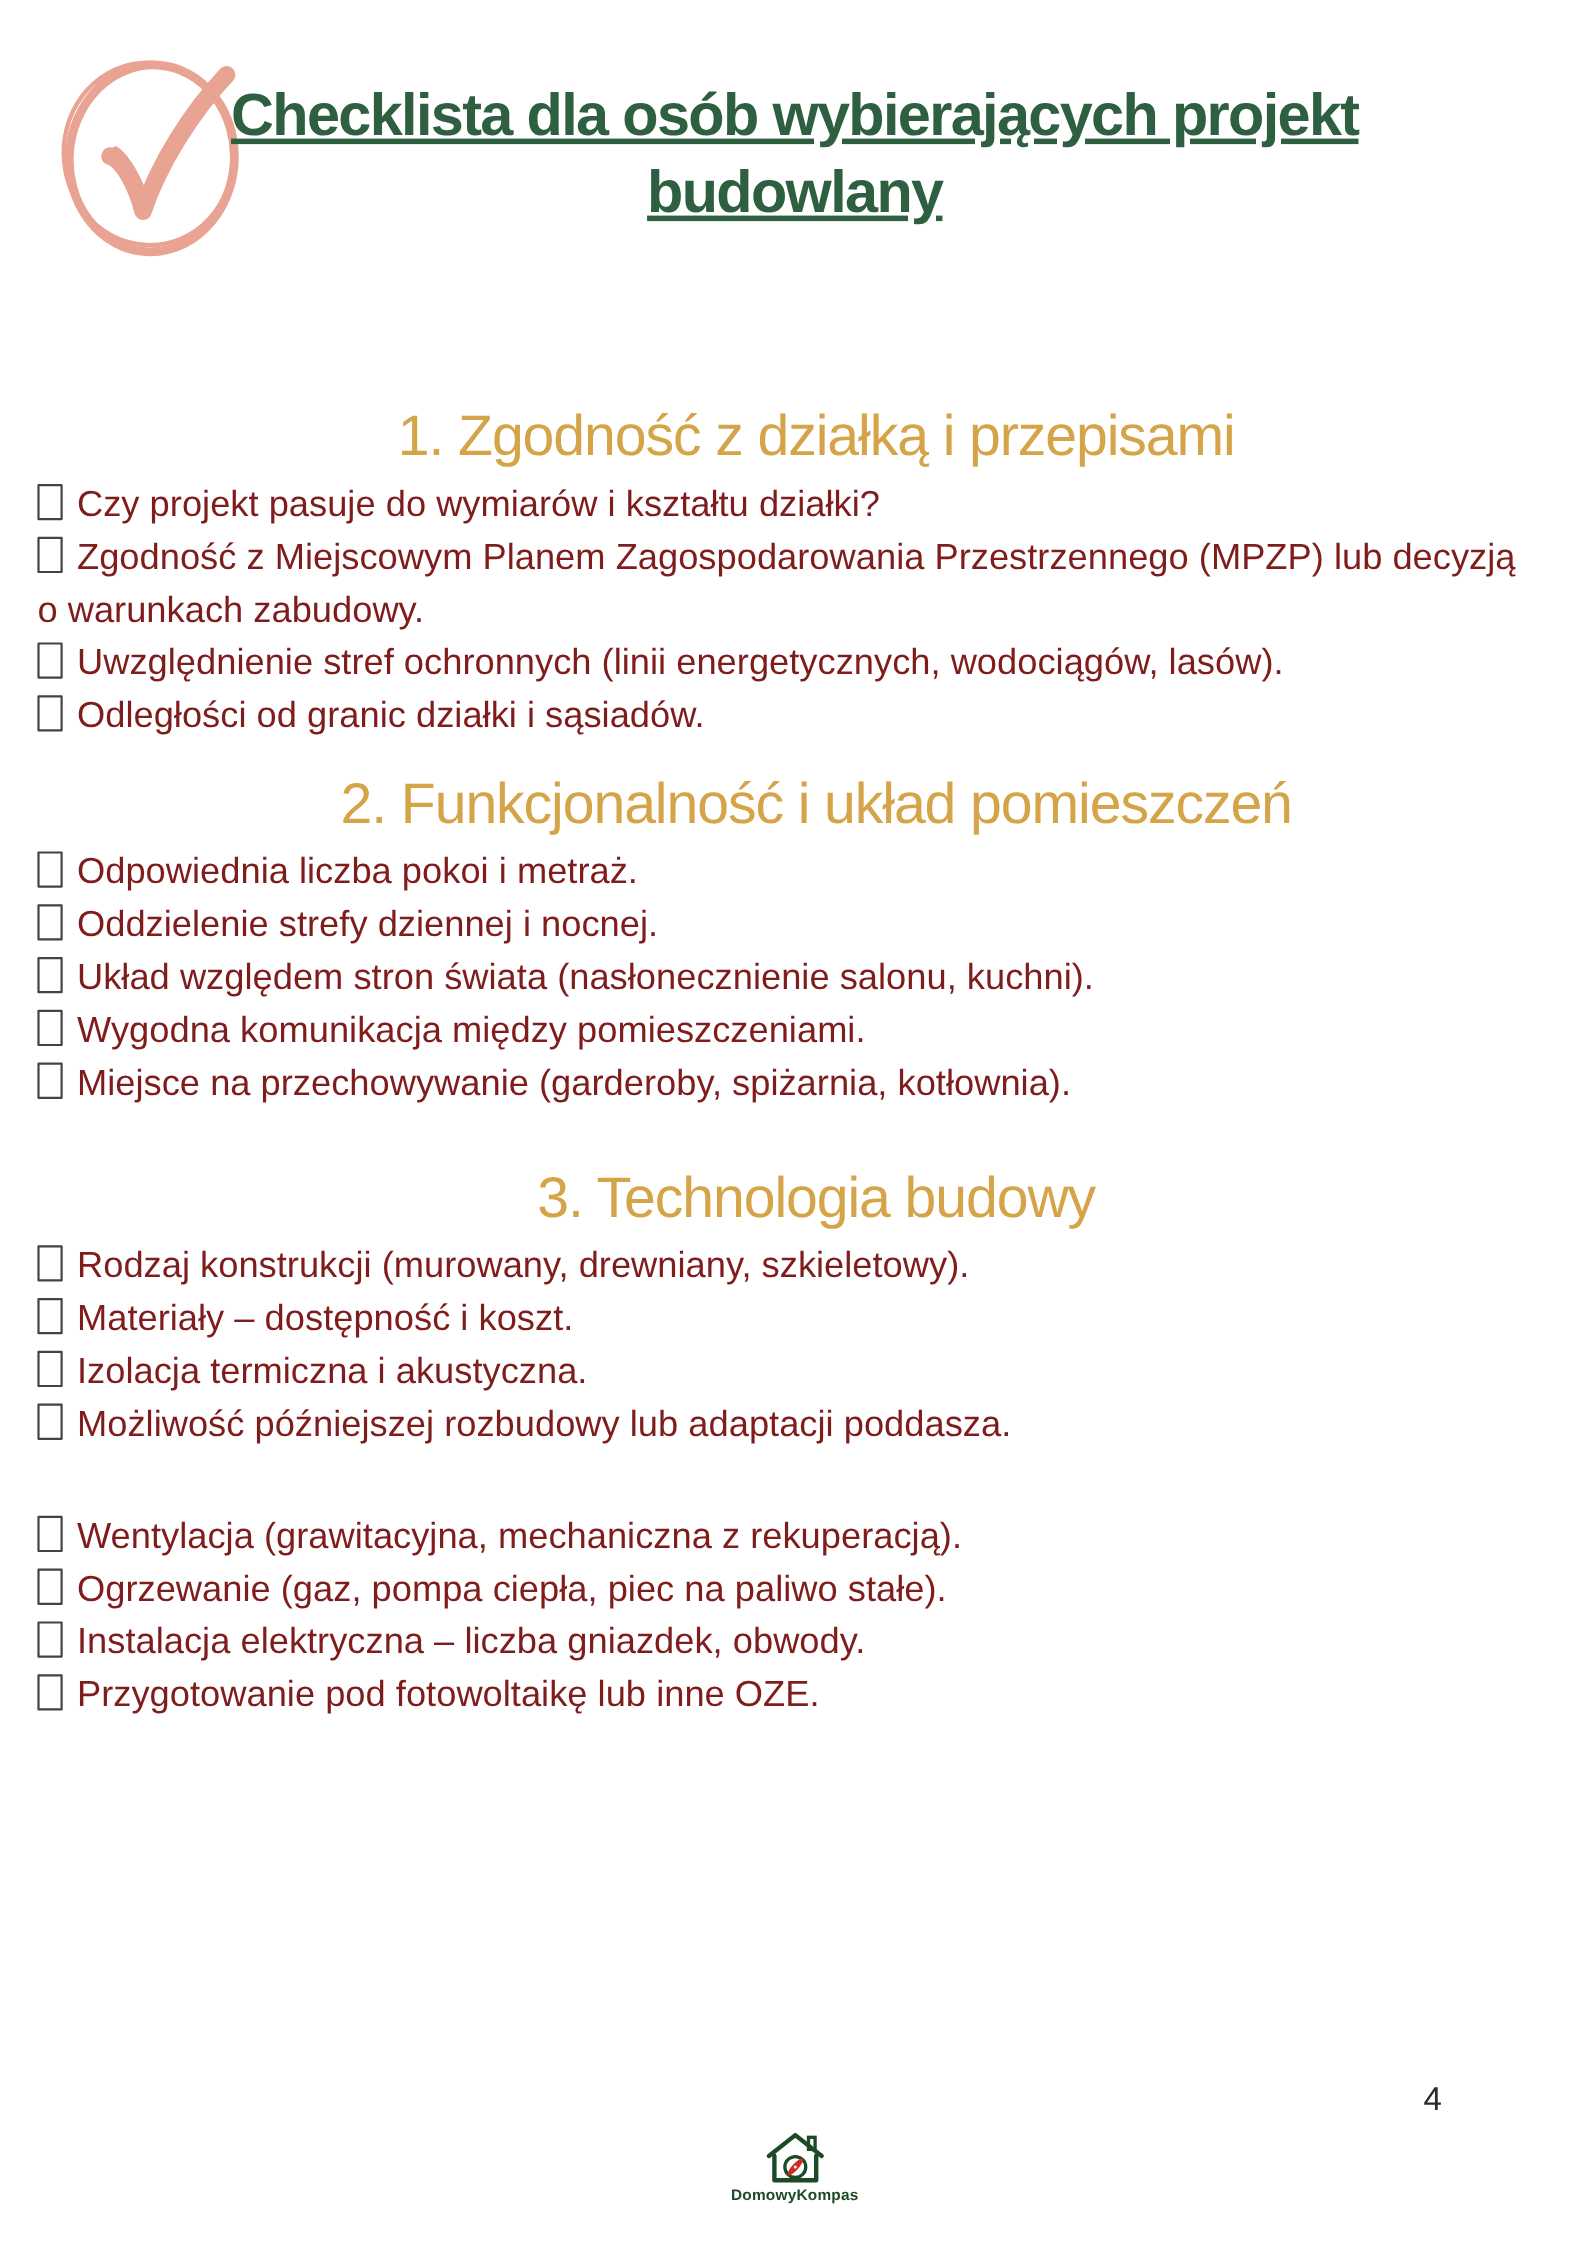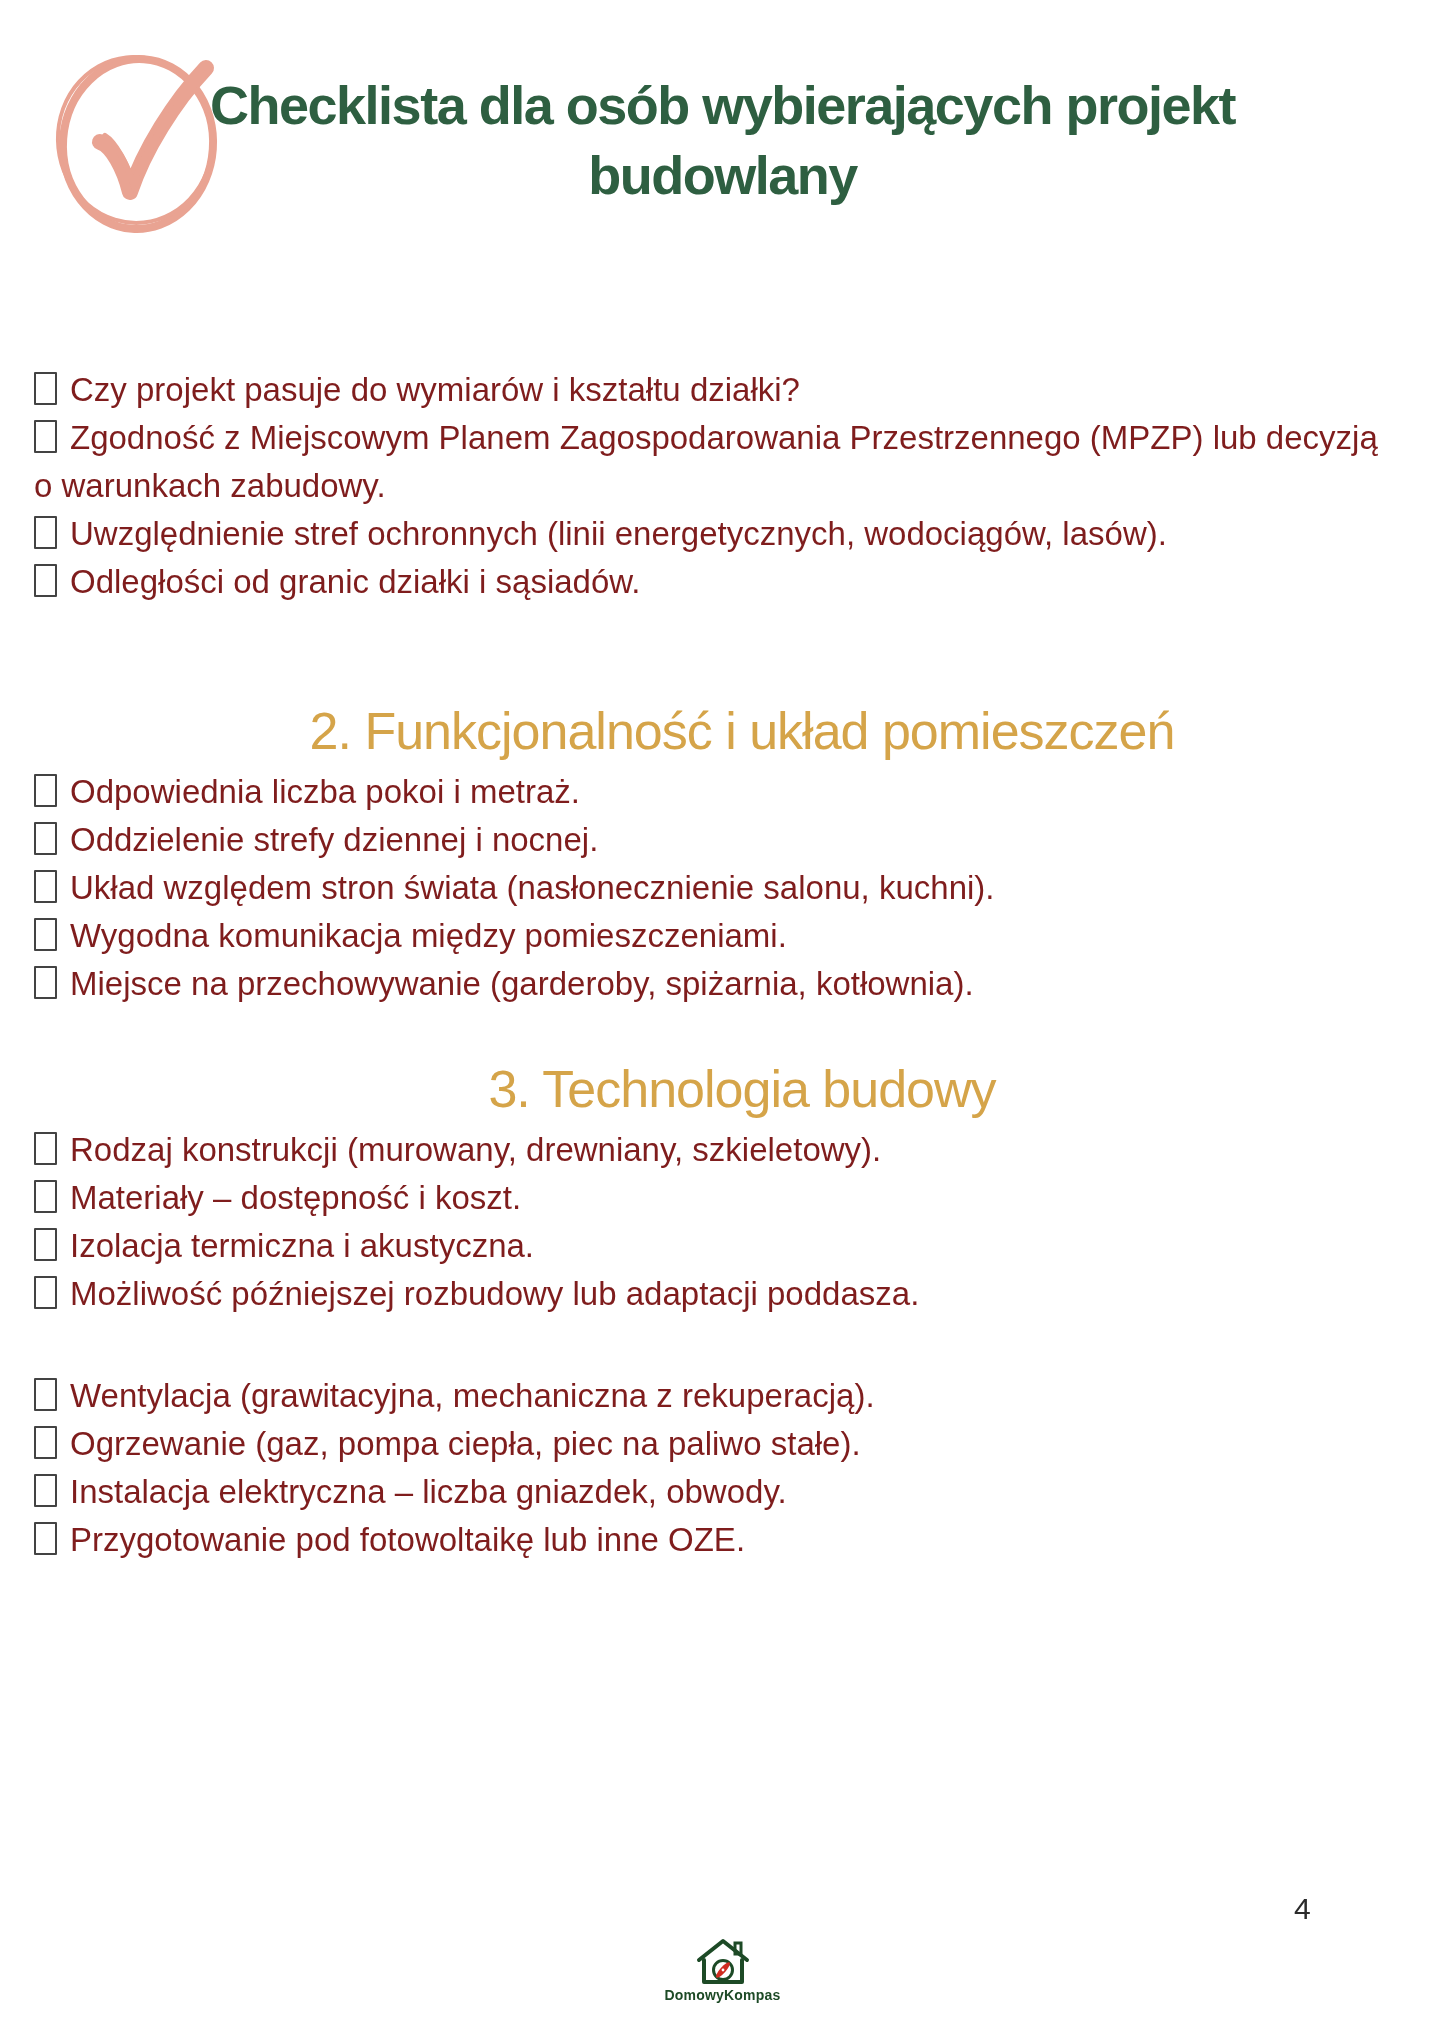--- a/index.html
+++ b/index.html
@@ -11,21 +11,21 @@
     overflow:hidden;
   }
   .check-icon {
     position:absolute; left:50px; top:40px;
     width:182px; height:196px; z-index:1;
   }
   .page-title {
     position:absolute; top:70px; left:0; width:1445px;
     text-align:center; z-index:2;
     font-size:54px; font-weight:bold; letter-spacing:-1.5px;
-    line-height:70px; color:#2e5f41;
+    line-height:70px; color:#2e5f41;text-decoration:underline;
   }
   .sec { position:absolute; left:34px; width:1376px; }
   #sec1 { top:366px; }
   #sec2 { top:700px; }
   #sec3 { top:1058px; }
   #sec4 { top:1372px; }
   .sec-h {
     font-size:52px; line-height:62px; font-weight:400;
     letter-spacing:-1px; color:#d5a449; text-align:center;
     margin:0 0 6px 0; padding-left:40px;
@@ -65,20 +65,21 @@
     <path d="M55 96 C65 102 77 124 83 144 C98 104 128 58 160 30" fill="none" stroke="#e9a392" stroke-width="6" stroke-linecap="round"></path>
   </svg>
 </div>
 
 <div class="page-title">
   <div>Checklista dla osób wybierających projekt</div>
   <div>budowlany</div>
 </div>
 
 <div class="sec" id="sec1">
+  <h2 class="sec-h">1. Zgodność z działką i przepisami</h2>
   <p class="item"><span class="tofu"></span><span>Czy projekt pasuje do wymiarów i kształtu działki?</span></p>
   <p class="item"><span class="tofu"></span><span>Zgodność z Miejscowym Planem Zagospodarowania Przestrzennego (MPZP) lub decyzją o warunkach zabudowy.</span></p>
   <p class="item"><span class="tofu"></span><span>Uwzględnienie stref ochronnych (linii energetycznych, wodociągów, lasów).</span></p>
   <p class="item"><span class="tofu"></span><span>Odległości od granic działki i sąsiadów.</span></p>
 </div>
 
 <div class="sec" id="sec2">
   <h2 class="sec-h">2. Funkcjonalność i układ pomieszczeń</h2>
   <p class="item"><span class="tofu"></span><span>Odpowiednia liczba pokoi i metraż.</span></p>
   <p class="item"><span class="tofu"></span><span>Oddzielenie strefy dziennej i nocnej.</span></p>

